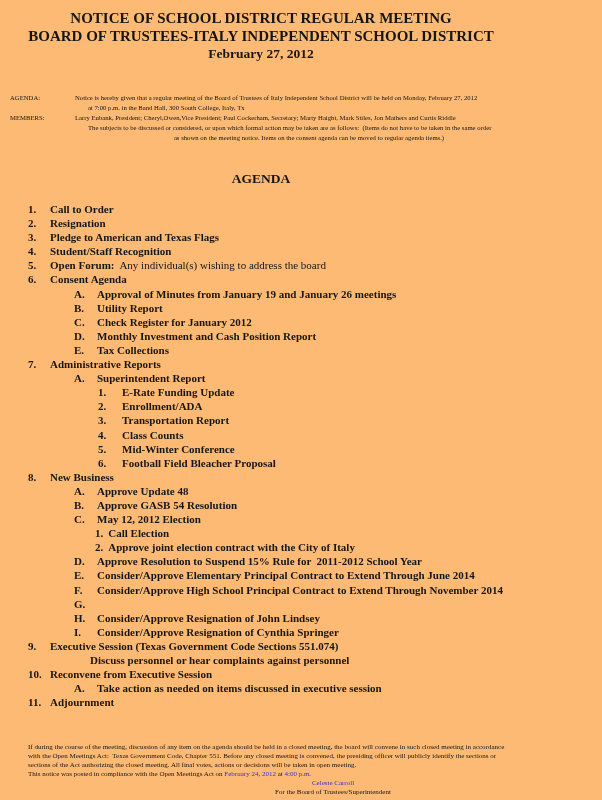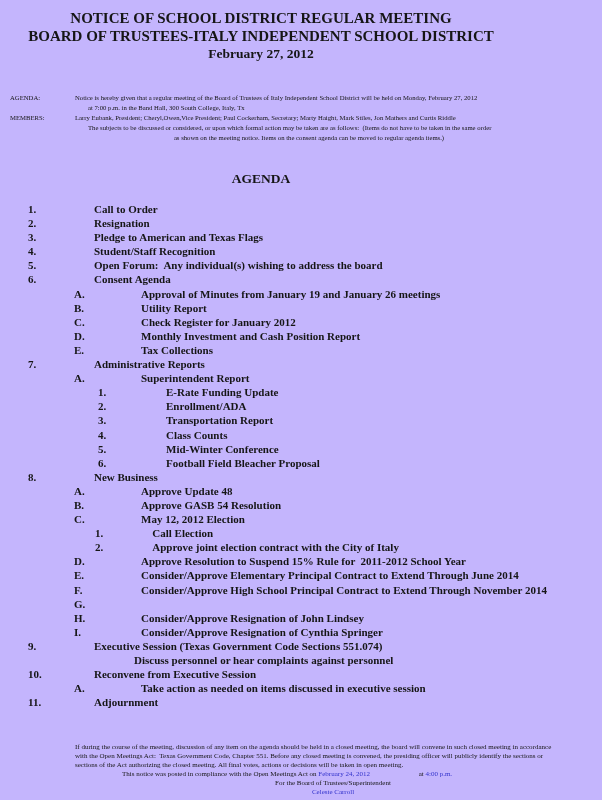--- a/index.html
+++ b/index.html
@@ -1,17 +1,17 @@
 <!DOCTYPE html>
 <html><head>
 <meta charset="utf-8">
 <style>
   html, body { margin: 0; padding: 0; background: #e8e8e8; }
   .page {
-    width: 602px; height: 800px; margin: 0 auto; background: #c4b5fd;
+    width: 602px; height: 800px; margin: 0 auto; background: #fdba74;
     position: relative; overflow: hidden; color: #161616;
     font-family: "Liberation Serif", "DejaVu Serif", serif;
   }
   
   .doc-header { padding-top: 9px; width: 522px; text-align: center; }
   .title1, .title2 { font-size: 15px; font-weight: bold; line-height: 18px; white-space: pre-wrap; }
   .title3 { font-size: 13.5px; font-weight: bold; line-height: 18px; }
   
   .info { margin-top: 30px; font-size: 6.7px; line-height: 10px; }
   .info-row { display: flex; }
@@ -19,31 +19,31 @@
   .info-text { width: 468px; }
   .info-text div { white-space: pre-wrap; }
   .ind1 { margin-left: 13px; }
   .info-center { text-align: center; }
   
   .agenda-heading { margin: 28px 0 8px 0; width: 522px; text-align: center; font-size: 13.5px; font-weight: bold; line-height: 16px; }
   
   .agenda-list { margin: 15px 0 0 0; padding: 0; list-style: none; font-size: 11px; line-height: 14.1px; font-weight: bold; }
   .agenda-list li { display: flex; }
   .marker { flex: none; font-weight: bold; }
-  .item-text b { white-space: pre-wrap; margin-left: 44px; }
-  .item-text .normal { font-weight: bold; white-space: pre-wrap; }
+  .item-text b { white-space: pre-wrap; }
+  .item-text .normal { font-weight: normal; white-space: pre-wrap; }
   .l1 { padding-left: 28px; }  .l1 .marker { width: 22px; }
   .l2 { padding-left: 74px; }  .l2 .marker { width: 23px; }
   .l3 { padding-left: 98px; }  .l3 .marker { width: 24px; }
   .sub { padding-left: 95px; } .sub .marker { margin-right: 5px; }
   .note { padding-left: 90px; }
   
   .doc-footer { margin-top: 34px; padding-left: 28px; font-size: 7px; line-height: 9px; }
   .fine-print { margin: 0; }
-  .fine-print span { white-space: pre-wrap; margin-left: 47px; }
+  .fine-print span { white-space: pre-wrap; }
   .link { color: #3333cc; text-decoration: none; cursor: pointer; }
   .sig-block { margin-left: 40px; width: 530px; text-align: center; }
 </style>
 </head>
 <body>
 
 <div class="page">
 
   <header class="doc-header">
     <div class="title1">NOTICE OF SCHOOL DISTRICT REGULAR MEETING</div>
@@ -254,18 +254,18 @@
     </ol>
 
   <footer class="doc-footer">
     <p class="fine-print">
       <span>If during the course of the meeting, discussion of any item on the agenda should be held in a closed meeting, the board will convene in such closed meeting in accordance</span><br>
       <span>with the Open Meetings Act:  Texas Government Code, Chapter 551. Before any closed meeting is convened, the presiding officer will publicly identify the sections or</span><br>
       <span>sections of the Act authorizing the closed meeting. All final votes, actions or decisions will be taken in open meeting.</span><br>
       <span><span>This notice was posted in compliance with the Open Meetings Act on </span><a class="link">February 24, 2012</a><span> at </span><a class="link">4:00 p.m.</a></span>
     </p>
     <div class="sig-block">
+      <div><a class="link">Celeste Carroll</a></div>
       <div>For the Board of Trustees/Superintendent</div>
-      <div><a class="link">Celeste Carroll</a></div>
     </div>
   </footer>
 
 </div>
 
 </body></html>

